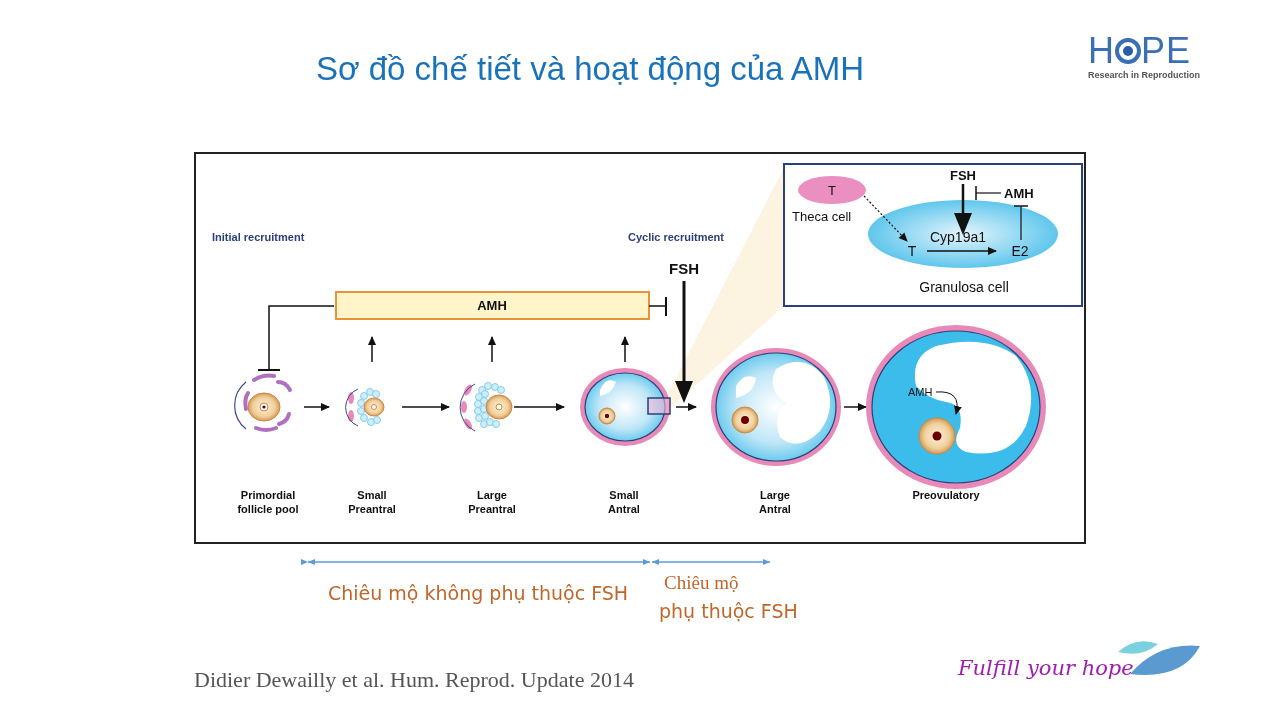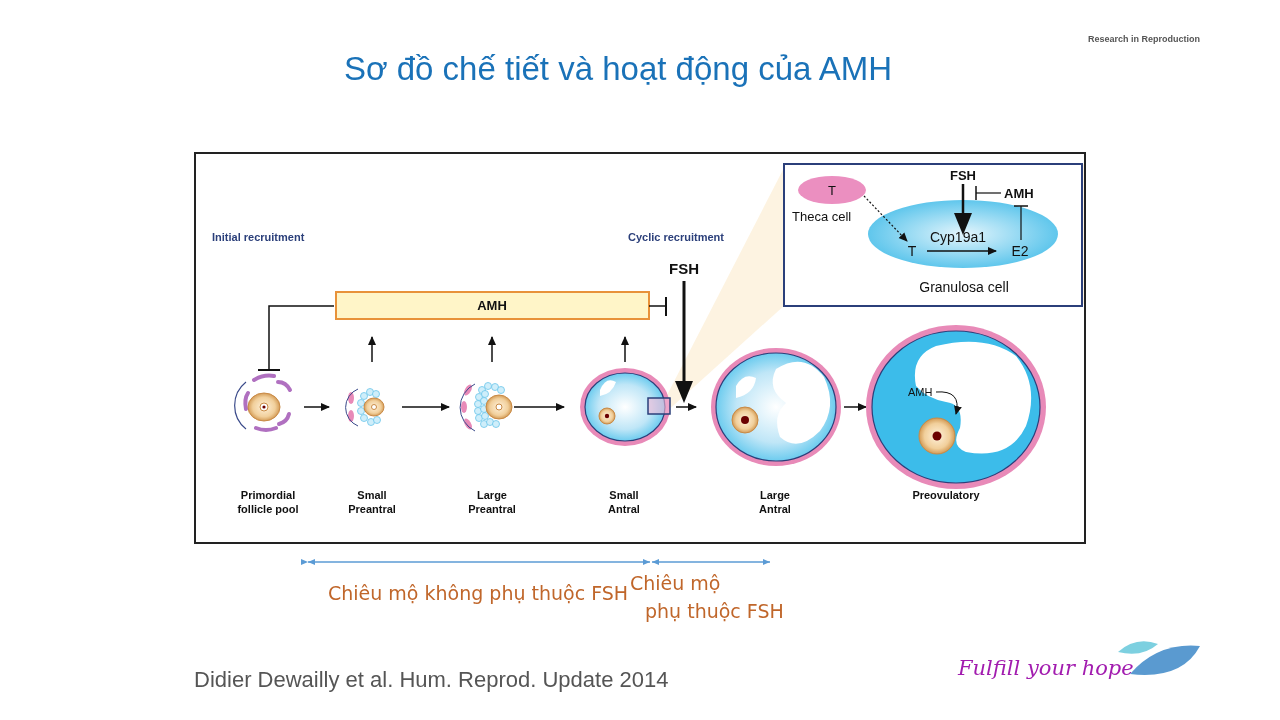--- a/index.html
+++ b/index.html
@@ -1,34 +1,35 @@
 <!DOCTYPE html>
 <html><head>
 <meta charset="utf-8">
 <style>
   html, body { margin:0; padding:0; }
   body { width:1280px; height:720px; background:#ffffff; position:relative; overflow:hidden; font-family:"Liberation Sans", sans-serif; }
   .abs { position:absolute; }
-  #title { left:0; width:1180px; top:50px; text-align:center; font-size:33px; color:#1a72b8;padding-left:28px; }
+  #title { left:0; width:1180px; top:50px; text-align:center; font-size:33px; color:#1a72b8; }
   #logo { left:1088px; top:33px; width:120px; height:52px; }
   #logo .hope { font-size:36px; color:#3a6fb5; letter-spacing:1px; line-height:36px; font-family:"Liberation Sans", sans-serif; }
   #logo .sub { font-size:9px; color:#555; margin-top:1px;font-weight:bold; }
   #figure { left:194px; top:152px; width:888px; height:388px; border:2px solid #222; background:#fff; }
   #figure svg { position:absolute; left:0; top:0; }
   .lbl { font-family:"Liberation Sans", sans-serif; }
-  #citation { left:194px; top:667px; font-size:22px; color:#555; }
+  #citation { left:194px; top:667px; font-size:22px; color:#555;font-family:Liberation Serif, serif; }
   #tagline { left:958px; top:656px; font-size:21px; color:#a21caf; font-style:italic; font-family:"DejaVu Serif", serif; }
   .orange { color:#c0662a; font-size:19px; font-family:"DejaVu Sans", sans-serif; }
 </style>
 </head>
 <body>
 
 <div id="title" class="abs">Sơ đồ chế tiết và hoạt động của AMH</div>
 
 <div id="logo" class="abs">
+  <div class="hope"><span>H</span><span style="display:inline-block;width:26px;height:26px;border-radius:50%;border:4px solid #3a6fb5;box-sizing:border-box;position:relative;vertical-align:-1px;background:#fff;"><span style="position:absolute;left:4px;top:4px;width:10px;height:10px;border-radius:50%;background:#2a5ba5;"></span></span><span>PE</span></div>
   <div class="sub">Research in Reproduction</div>
 </div>
 
 <div id="figure" class="abs">
   <svg width="888" height="388" viewBox="0 0 888 388">
     <defs>
       <marker id="ah" markerWidth="10" markerHeight="10" refX="8" refY="5" orient="auto" markerUnits="userSpaceOnUse">
         <path d="M0,1 L9,5 L0,9 Z" fill="#111"></path>
       </marker>
       <marker id="ahBig" markerWidth="22" markerHeight="22" refX="11" refY="11" orient="auto" markerUnits="userSpaceOnUse">
@@ -197,22 +198,22 @@
     <marker id="ba" markerWidth="8" markerHeight="8" refX="7" refY="4" orient="auto" markerUnits="userSpaceOnUse">
       <path d="M0,1 L7,4 L0,7 Z" fill="#5b9bd5"></path>
     </marker>
   </defs>
   <line x1="308" y1="562" x2="650" y2="562" stroke="#5b9bd5" stroke-width="1.5" marker-start="url(#ba)" marker-end="url(#ba)" style="marker-start:url(#ba)"></line>
   <line x1="652" y1="562" x2="770" y2="562" stroke="#5b9bd5" stroke-width="1.5" marker-end="url(#ba)"></line>
   <path d="M308,562 l7,-3 v6 z M652,562 l7,-3 v6 z" fill="#5b9bd5"></path>
 </svg>
 
 <div class="abs orange" style="left:328px;top:582px;text-align:right;">Chiêu mộ không phụ thuộc FSH</div>
-<div class="abs orange" style="left:630px;top:572px;">Chiêu mộ</div>
-<div class="abs orange" style="left:645px;top:600px;">phụ thuộc FSH</div>
+<div class="abs orange" style="left:664px;top:572px;font-family:Liberation Serif, serif;">Chiêu mộ</div>
+<div class="abs orange" style="left:659px;top:600px;">phụ thuộc FSH</div>
 
 <div id="citation" class="abs">Didier Dewailly et al. Hum. Reprod. Update 2014</div>
 <div id="tagline" class="abs">Fulfill your hope</div>
 
 <svg class="abs" style="left:1112px;top:636px;" width="92" height="48">
   <path d="M6,16 Q24,0 46,8 Q30,22 6,16 Z" fill="#7dd0e0"></path>
   <path d="M18,38 Q46,6 88,10 Q70,44 18,38 Z" fill="#5a9ad0"></path>
 </svg>
 
 </body></html>

